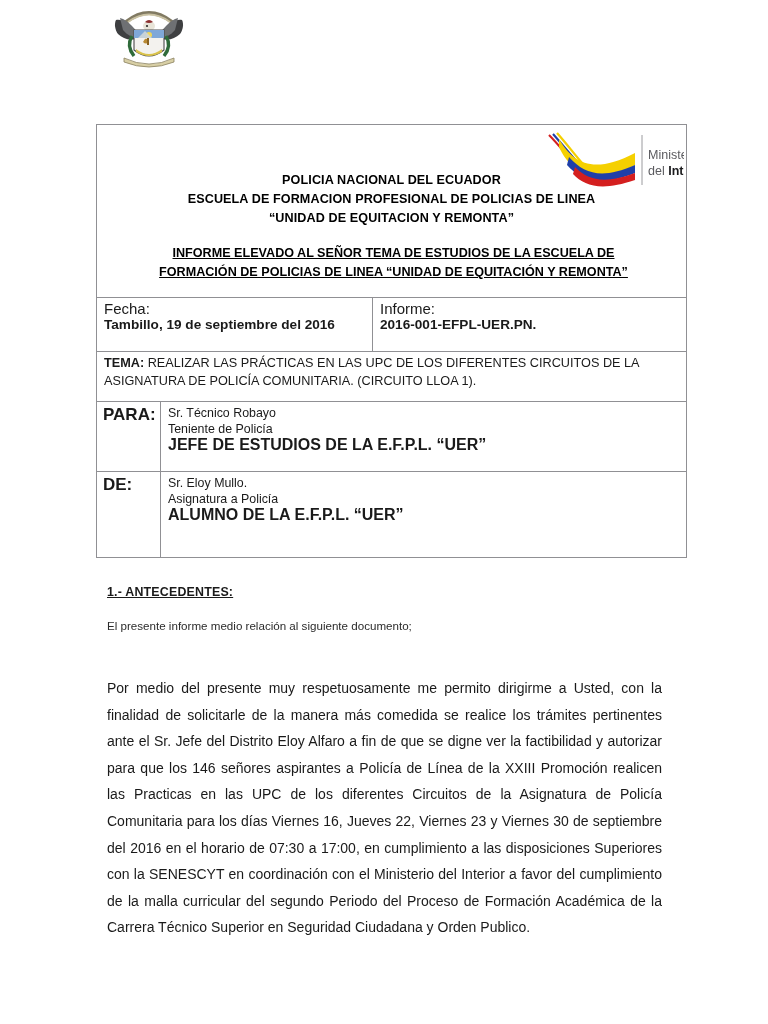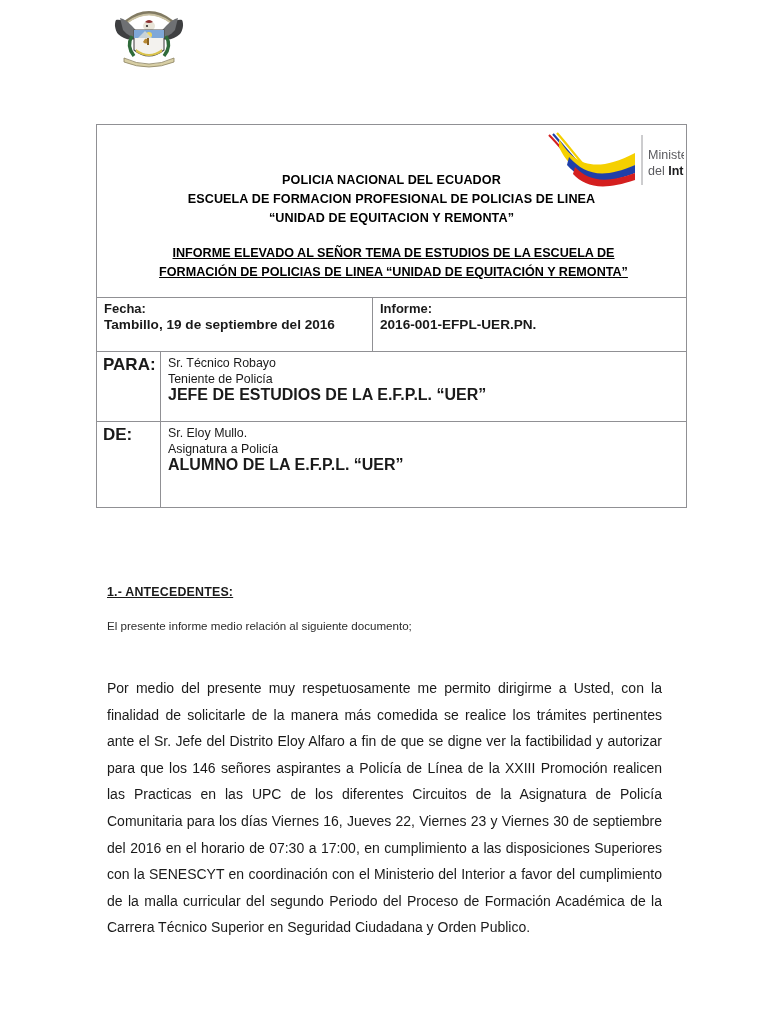--- a/index.html
+++ b/index.html
@@ -92,22 +92,22 @@
     font-weight: bold;
     font-size: 17px;
   }
   .cell-pad {
     padding: 3px 6px 4px 7px !important;
     font-size: 12.5px;
   }
   .row-fecha td { height: 46px; }
   .fecha-left { width: 276px; }
   .lbl-thin {
-    font-weight: bold;
-    font-size: 13px;
+    font-weight: normal;
+    font-size: 15px;
     line-height: 15px;
   }
   .val-bold {
     font-weight: bold;
     font-size: 13.6px;
     line-height: 17px;
   }
   .tema-cell {
     height: 42px;
     padding: 3px 8px 4px 7px !important;
@@ -241,20 +241,28 @@
     <td class="cell-pad fecha-left" colspan="2">
       <div class="lbl-thin">Fecha:</div>
       <div class="val-bold">Tambillo,  19 de septiembre del 2016</div>
     </td>
     <td class="cell-pad">
       <div class="lbl-thin">Informe:</div>
       <div class="val-bold">2016-001-EFPL-UER.PN.</div>
     </td>
   </tr>
 
+  <tr>
+    <td class="tema-cell" colspan="3">
+      <div class="tema-text">
+        <b>TEMA:</b>
+        <span>REALIZAR LAS PRÁCTICAS EN LAS UPC DE LOS DIFERENTES CIRCUITOS DE LA ASIGNATURA DE POLICÍA COMUNITARIA. (CIRCUITO LLOA 1).</span>
+      </div>
+    </td>
+  </tr>
 
   <tr class="row-para">
     <td class="lbl-cell">
       <span>PARA:</span>
     </td>
     <td class="cell-pad party-cell" colspan="2">
       <div>Sr. Técnico Robayo</div>
       <div>Teniente de Policía</div>
       <div class="strong">JEFE DE ESTUDIOS DE LA E.F.P.L. “UER”</div>
     </td>

